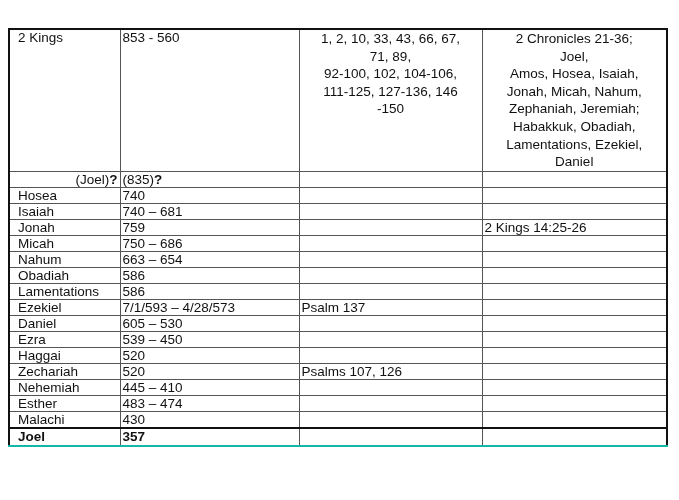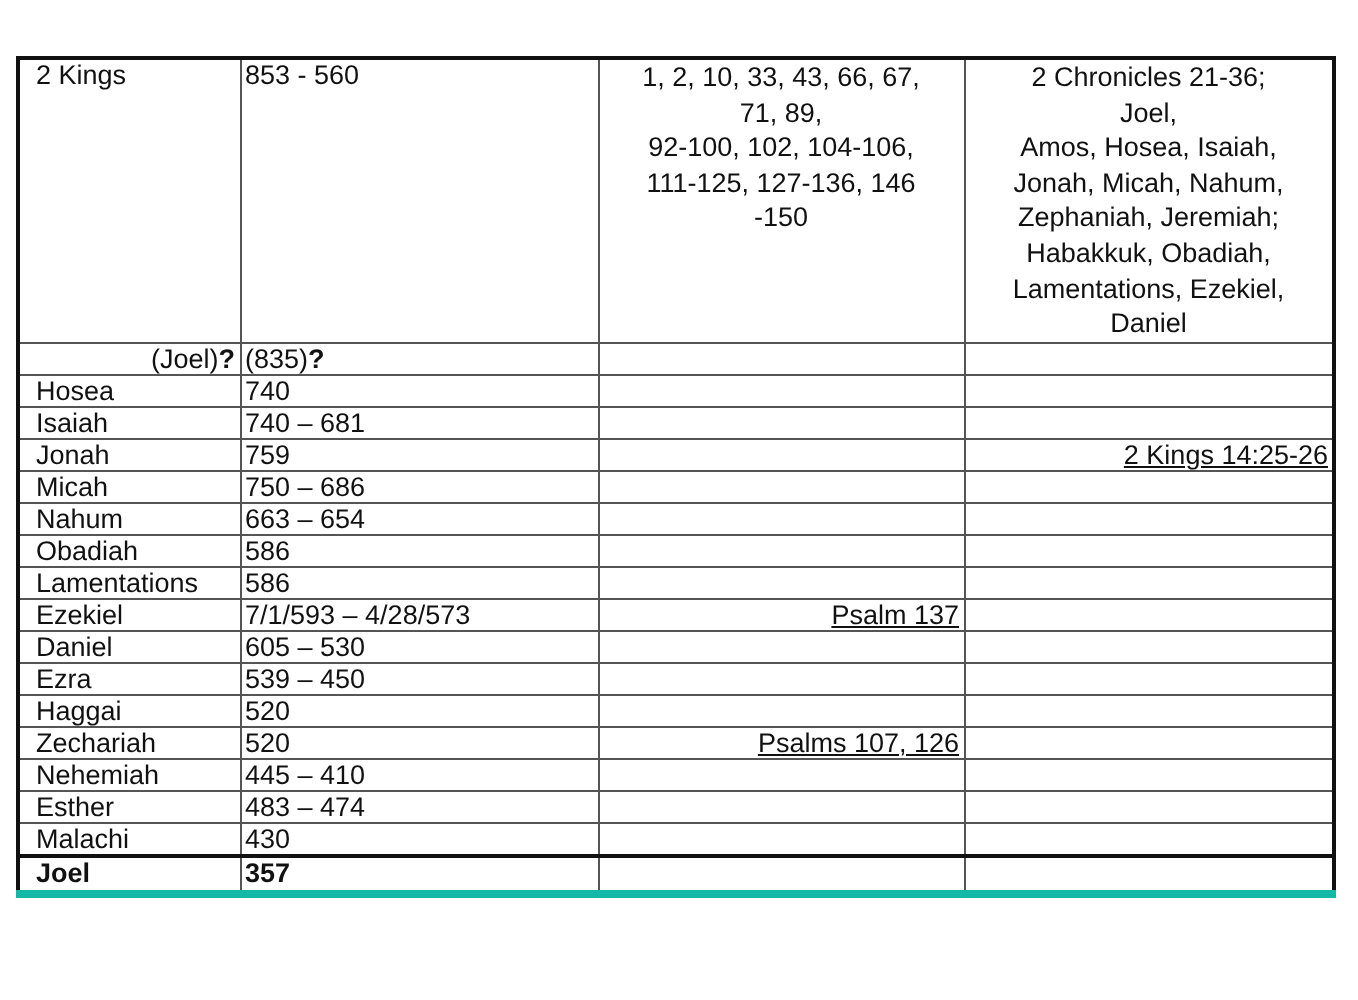--- a/index.html
+++ b/index.html
@@ -5,22 +5,22 @@
   html,body{margin:0;padding:0;background:#fff;}
   body{width:679px;height:500px;position:relative;overflow:hidden;font-family:"Liberation Sans",sans-serif;color:#111;}
   table{position:absolute;left:8px;top:28px;border-collapse:collapse;table-layout:fixed;width:658px;}
   td{border:1px solid #555;padding:0 2px;font-size:13.5px;line-height:15px;vertical-align:top;white-space:nowrap;overflow:hidden;}
   col.c1{width:111px;} col.c2{width:179px;} col.c3{width:183px;} col.c4{width:185px;}
   tr.first td{height:119px;border-top:2px solid #111;}
   tr.first td.wrap{white-space:normal;text-align:center;line-height:17.6px;padding:0 20px;}
   tr.r td{height:15px;}
   td.name{padding-left:8px;margin-top:30px;}
   td.name.q{padding-left:4px;text-align:right;}
-  td.center{text-align:right;text-decoration:underline;}
-  tr.last td{border-bottom:4px solid #14b8a6;border-top:2px solid #111;font-weight:bold;height:16px;}
+  td.center{text-align:left;}
+  tr.last td{border-bottom:2px solid #14b8a6;border-top:2px solid #111;font-weight:bold;height:16px;}
   td.edgeL{border-left:2px solid #111;}
   td.edgeR{border-right:2px solid #111;margin-left:24px;}
   b{font-weight:bold;}
 </style>
 </head>
 <body>
 
 <table>
   <colgroup>
       <col class="c1">

